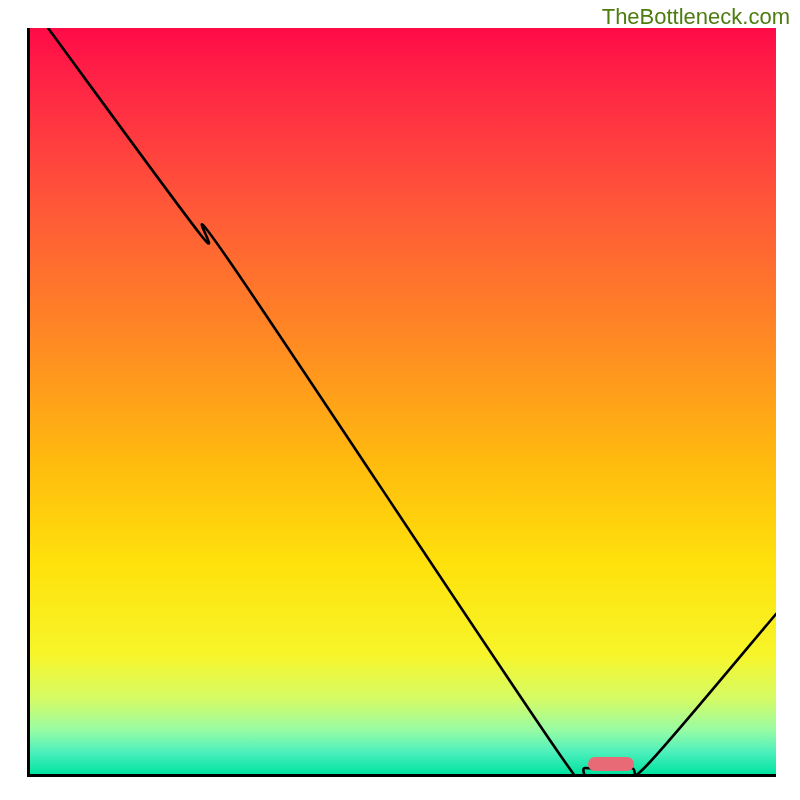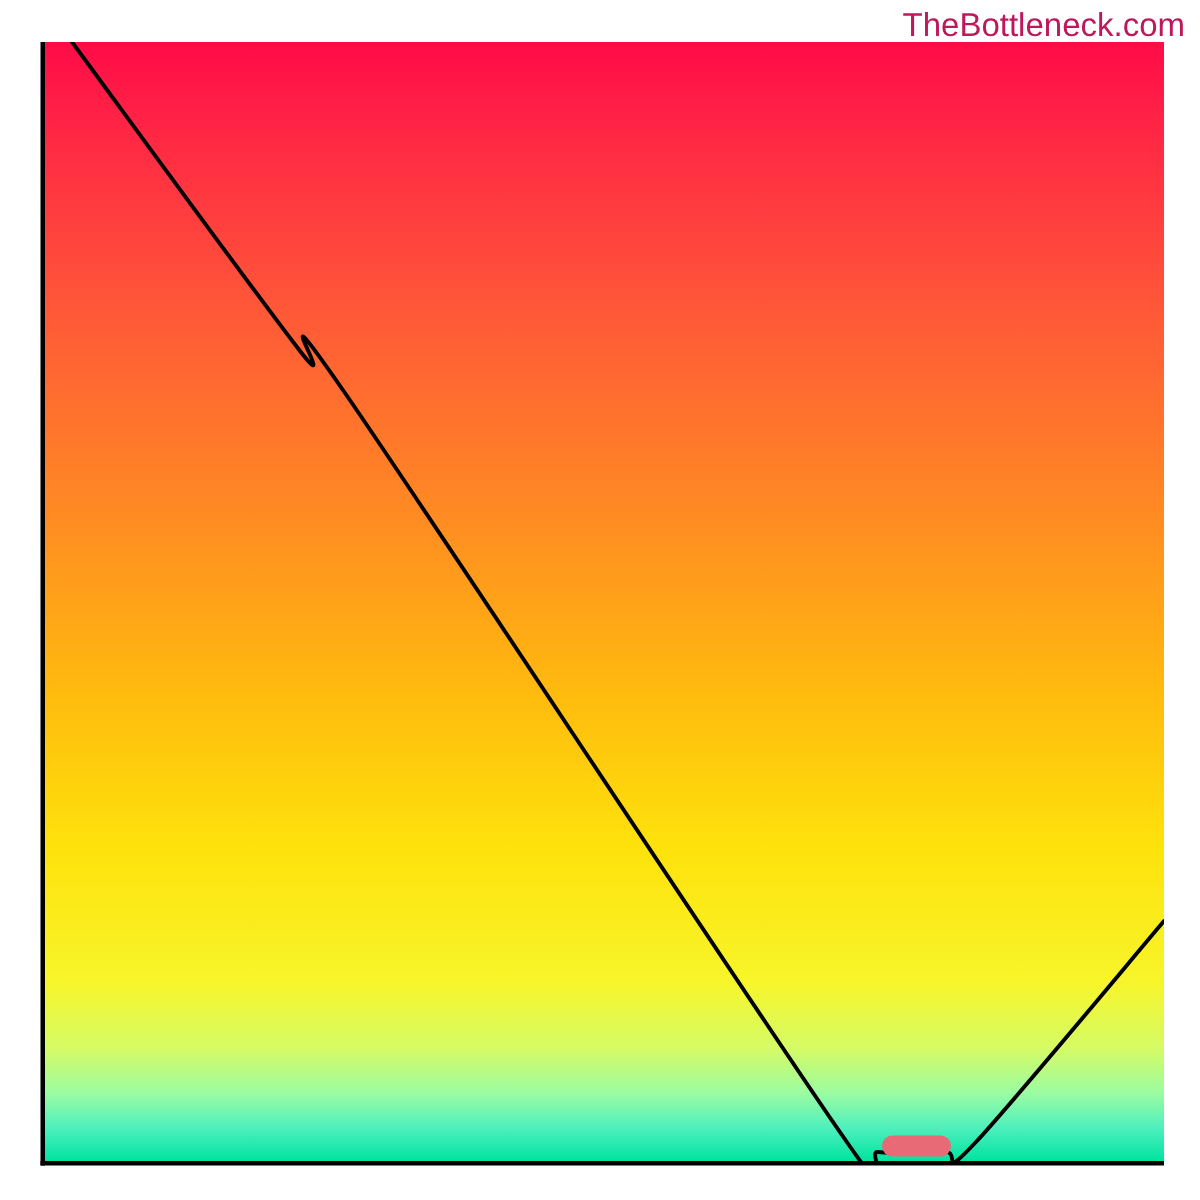--- a/index.html
+++ b/index.html
@@ -13,21 +13,21 @@
   }
   .container {
     position: relative;
     width: 800px;
     height: 800px;
   }
   .watermark {
     position: absolute;
     top: 4px;
     right: 10px;
-    color: #be185d;
+    color: #4d7c0f;
     font-size: 22px;
     z-index: 5;
   }
   .plot {
     position: absolute;
     left: 27px;
     top: 28px;
     width: 746px;
     height: 746px;
     border-left: 3px solid #000;

